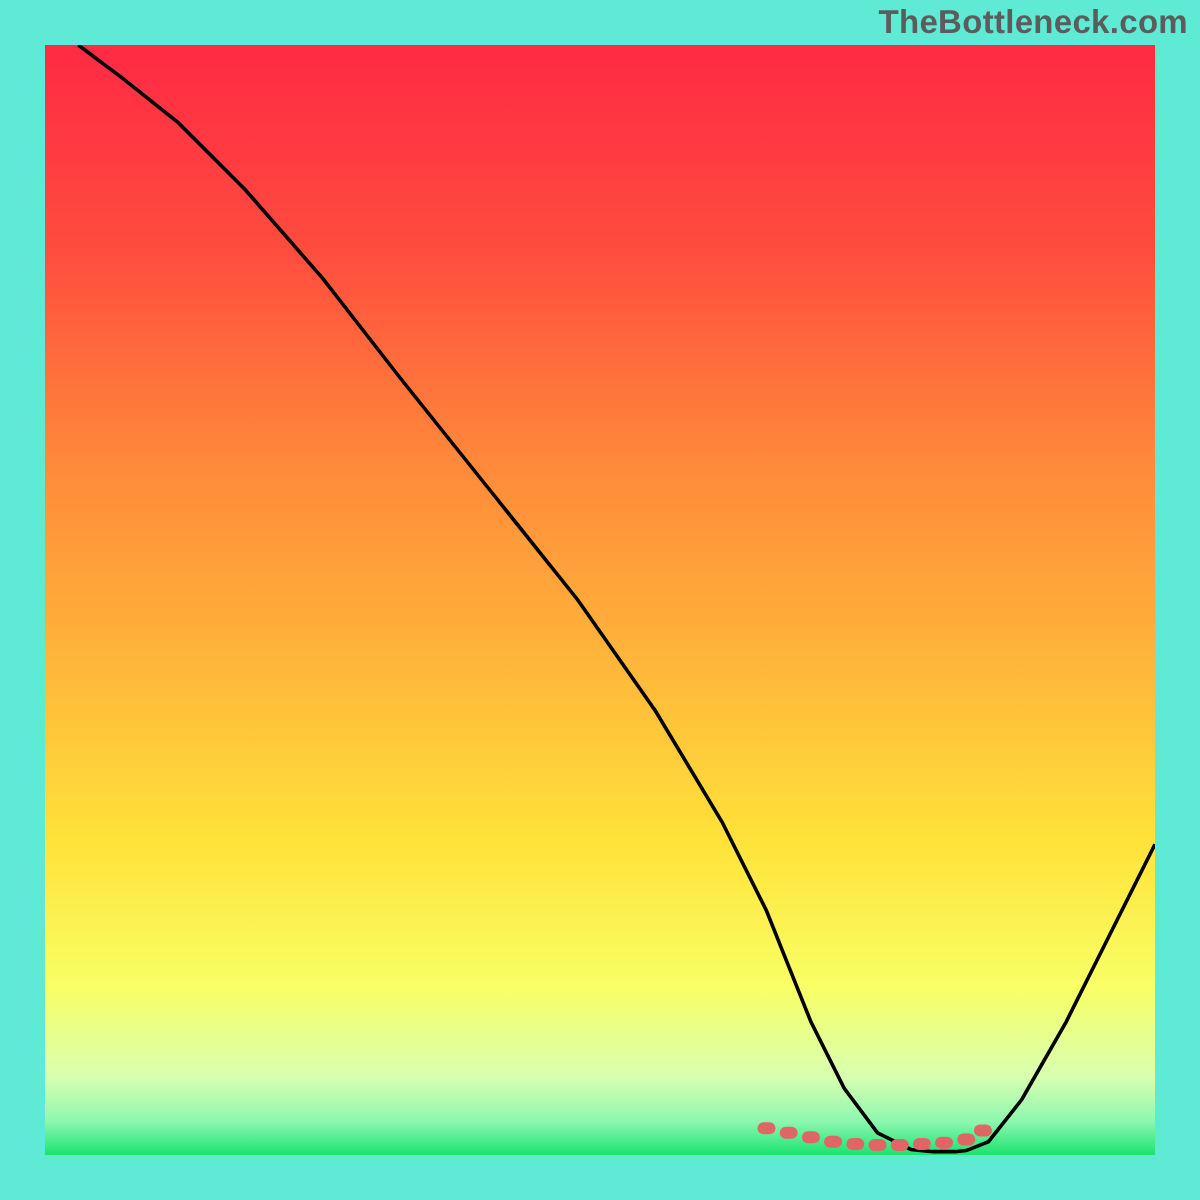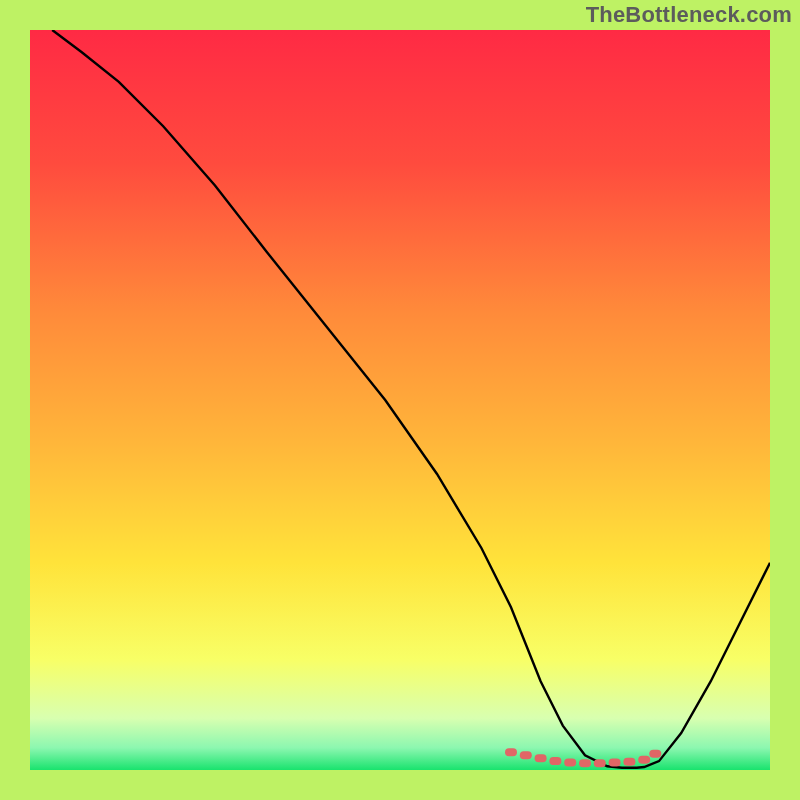--- a/index.html
+++ b/index.html
@@ -10,21 +10,21 @@
     background: #000000;
     overflow: hidden;
     font-family: Arial, Helvetica, sans-serif;
   }
   .frame {
     position: absolute;
     top: 0;
     left: 0;
     width: 800px;
     height: 800px;
-    background: #bef264;
+    background: #5eead4;
   }
   .watermark {
     position: absolute;
     top: 2px;
     right: 8px;
     color: #5c5c5c;
     font-size: 22px;
     font-weight: 600;
     letter-spacing: 0.2px;
     z-index: 10;

